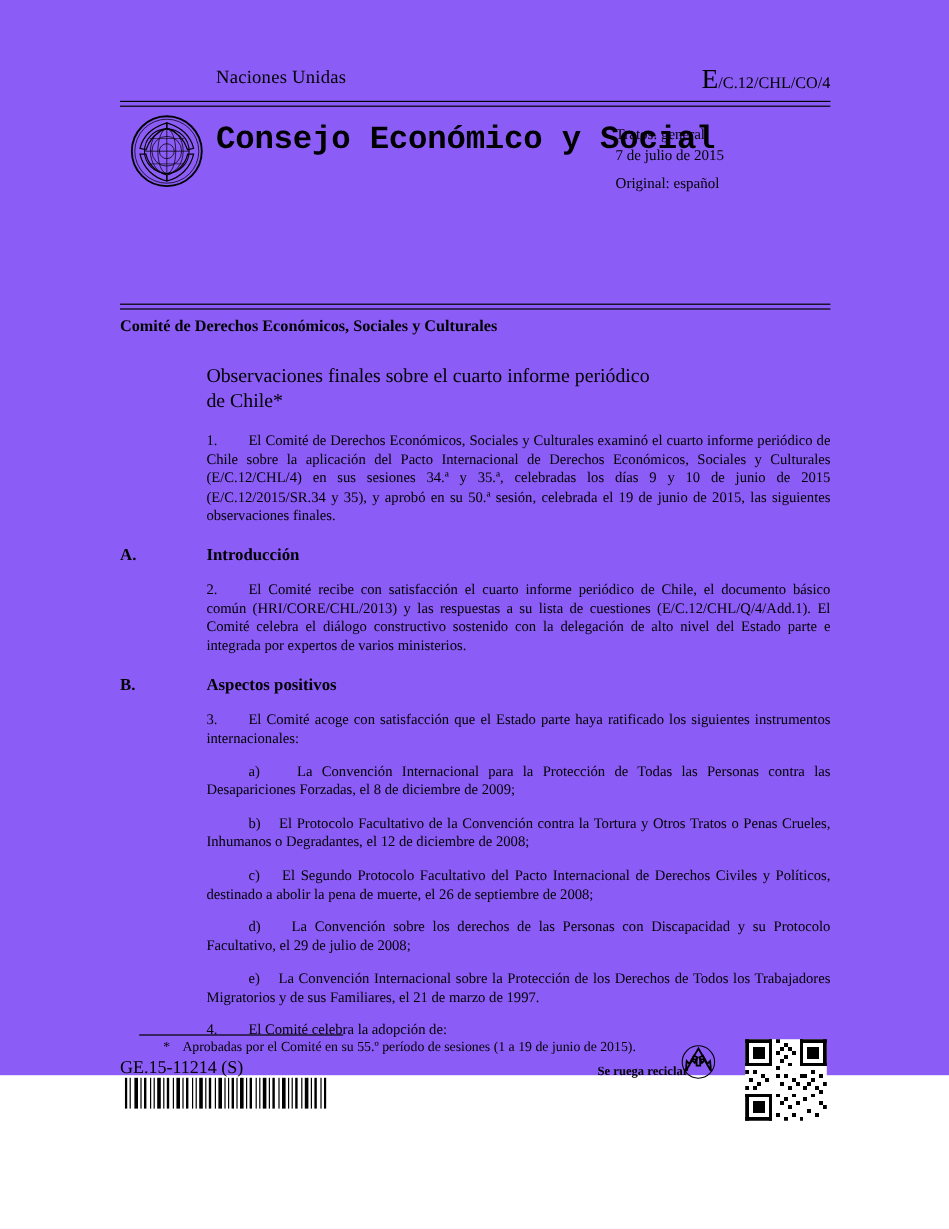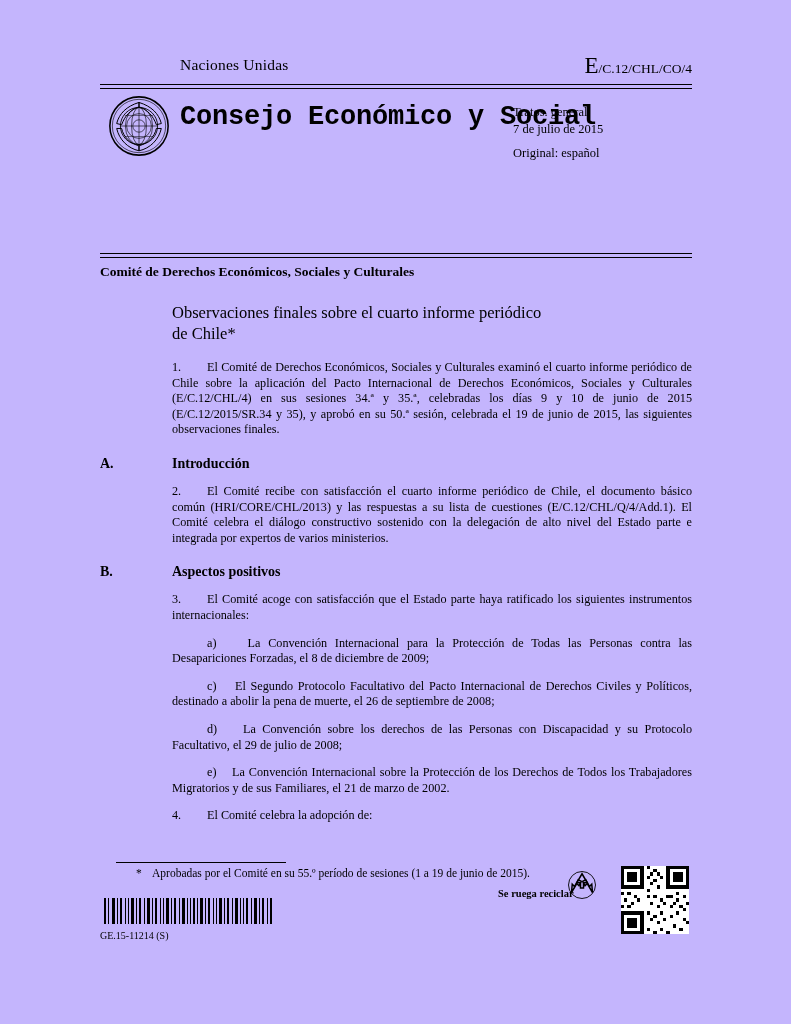--- a/index.html
+++ b/index.html
@@ -12,22 +12,22 @@
     height: 1024px;
     font-family: "Liberation Serif", serif;
     color: #000000;
     position: relative;
     overflow: hidden;
   }
   .page {
     position: absolute;
     left: 0; top: 0;
     width: 791px;
-    height: 1024px;
-    background: #c4b5fd;
+    height: 896px;
+    background: #8b5cf6;
   }
 
   
   .masthead {
     position: absolute;
     left: 100px;
     top: 56px;
     width: 592px;
   }
   .un-name {
@@ -196,22 +196,22 @@
     line-height: 14px;
   }
   .footnote .star {
     position: absolute;
     left: -16px;
     top: 0;
   }
   .job {
     position: absolute;
     left: 100px;
-    top: 930px;
-    font-size: 10px;
+    top: 882px;
+    font-size: 15px;
   }
   .barcode {
     position: absolute;
     left: 104px;
     top: 898px;
     width: 168px;
     height: 26px;
   }
   .recycle-text {
     position: absolute;
@@ -307,27 +307,30 @@
     </div>
 
     <p class="para">
       <span class="num">3.</span><span>El Comité acoge con satisfacción que el Estado parte haya ratificado los siguientes instrumentos internacionales:</span>
     </p>
 
     <p class="sub">
       <span>a)</span>&nbsp;&nbsp;&nbsp;&nbsp;<span>La Convención Internacional para la Protección de Todas las Personas contra las Desapariciones Forzadas, el 8 de diciembre de 2009;</span>
     </p>
     <p class="sub">
+      <span>b)</span>&nbsp;&nbsp;&nbsp;&nbsp;<span>El Protocolo Facultativo de la Convención contra la Tortura y Otros Tratos o Penas Crueles, Inhumanos o Degradantes, el 12 de diciembre de 2008;</span>
+    </p>
+    <p class="sub">
       <span>c)</span>&nbsp;&nbsp;&nbsp;&nbsp;<span>El Segundo Protocolo Facultativo del Pacto Internacional de Derechos Civiles y Políticos, destinado a abolir la pena de muerte, el 26 de septiembre de 2008;</span>
     </p>
     <p class="sub">
       <span>d)</span>&nbsp;&nbsp;&nbsp;&nbsp;<span>La Convención sobre los derechos de las Personas con Discapacidad y su Protocolo Facultativo, el 29 de julio de 2008;</span>
     </p>
     <p class="sub">
-      <span>e)</span>&nbsp;&nbsp;&nbsp;&nbsp;<span>La Convención Internacional sobre la Protección de los Derechos de Todos los Trabajadores Migratorios y de sus Familiares, el 21 de marzo de 2002.</span>
+      <span>e)</span>&nbsp;&nbsp;&nbsp;&nbsp;<span>La Convención Internacional sobre la Protección de los Derechos de Todos los Trabajadores Migratorios y de sus Familiares, el 21 de marzo de 1997.</span>
     </p>
 
     <p class="para">
       <span class="num">4.</span><span>El Comité celebra la adopción de:</span>
     </p>
   </div>
 
   <div class="foot-rule"></div>
   <div class="footnote">
     <span class="star">*</span><span>Aprobadas por el Comité en su 55.º período de sesiones (1 a 19 de junio de 2015).</span>

